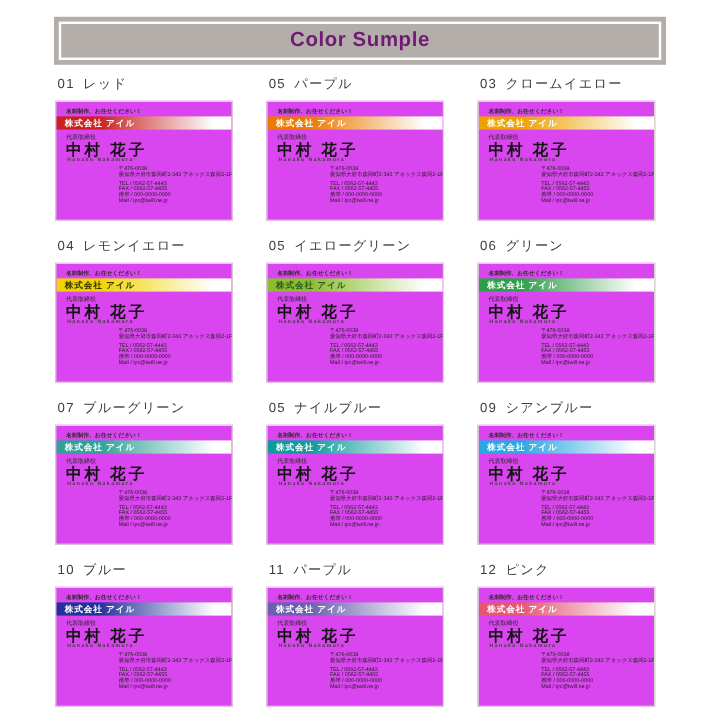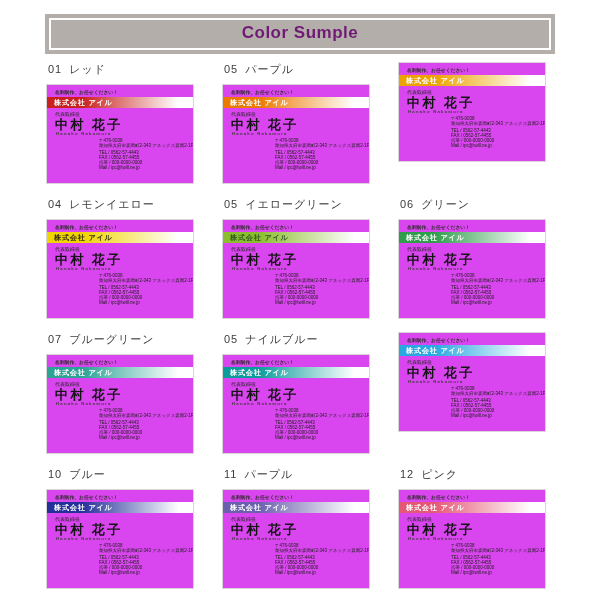--- a/index.html
+++ b/index.html
@@ -121,20 +121,23 @@
         <div class="gap"></div>
         <div>TEL / 0562-57-4443</div>
         <div>FAX / 0562-57-4455</div>
         <div>携帯 / 000-0000-0000</div>
         <div>Mail / ipc@twill.ne.jp</div>
       </div>
     </div>
   </section>
 
   <section class="sample">
+    <h2 class="sample-title">
+      <span class="num">03</span><span>クロームイエロー</span>
+    </h2>
     <div class="card">
       <div class="tagline">名刺制作、お任せください！</div>
       <div class="company-bar" style="background: linear-gradient(90deg, rgb(236, 163, 0) 0%, rgb(236, 163, 0) 24%, rgb(255, 255, 255) 90%);">
         <span class="company" style="color: rgb(255, 255, 255);">株式会社 アイル</span>
       </div>
       <div class="role">代表取締役</div>
       <div class="name">中村 花子</div>
       <div class="romaji">Hanako Nakamura</div>
       <div class="contact">
         <div>〒476-0038</div>
@@ -262,20 +265,23 @@
         <div class="gap"></div>
         <div>TEL / 0562-57-4443</div>
         <div>FAX / 0562-57-4455</div>
         <div>携帯 / 000-0000-0000</div>
         <div>Mail / ipc@twill.ne.jp</div>
       </div>
     </div>
   </section>
 
   <section class="sample">
+    <h2 class="sample-title">
+      <span class="num">09</span><span>シアンブルー</span>
+    </h2>
     <div class="card">
       <div class="tagline">名刺制作、お任せください！</div>
       <div class="company-bar" style="background: linear-gradient(90deg, rgb(41, 169, 225) 0%, rgb(41, 169, 225) 24%, rgb(255, 255, 255) 90%);">
         <span class="company" style="color: rgb(255, 255, 255);">株式会社 アイル</span>
       </div>
       <div class="role">代表取締役</div>
       <div class="name">中村 花子</div>
       <div class="romaji">Hanako Nakamura</div>
       <div class="contact">
         <div>〒476-0038</div>

